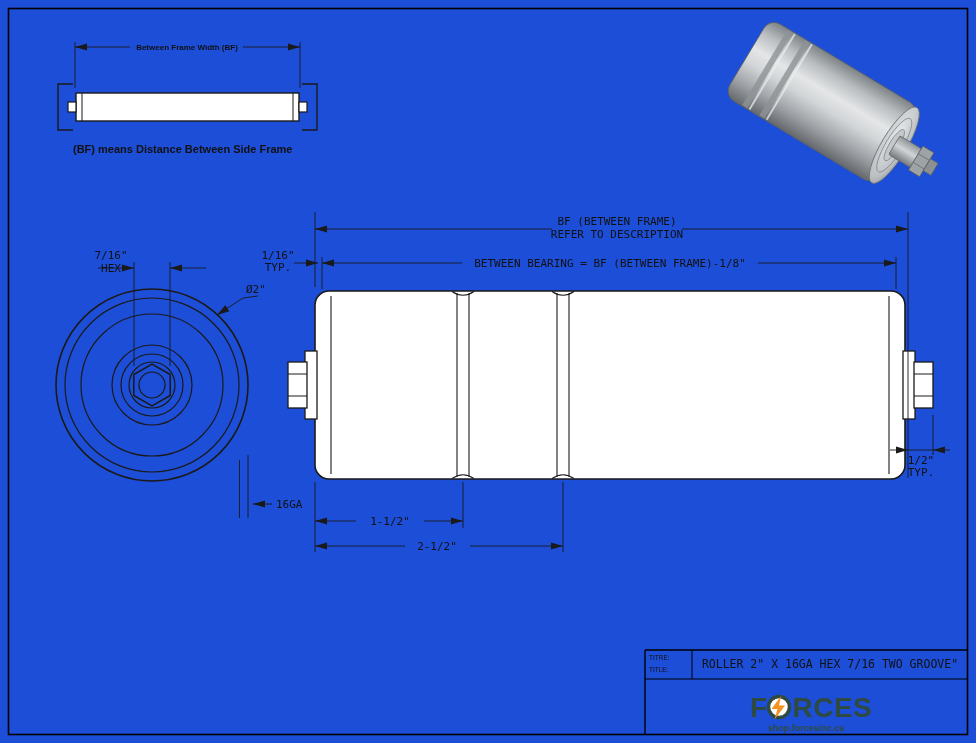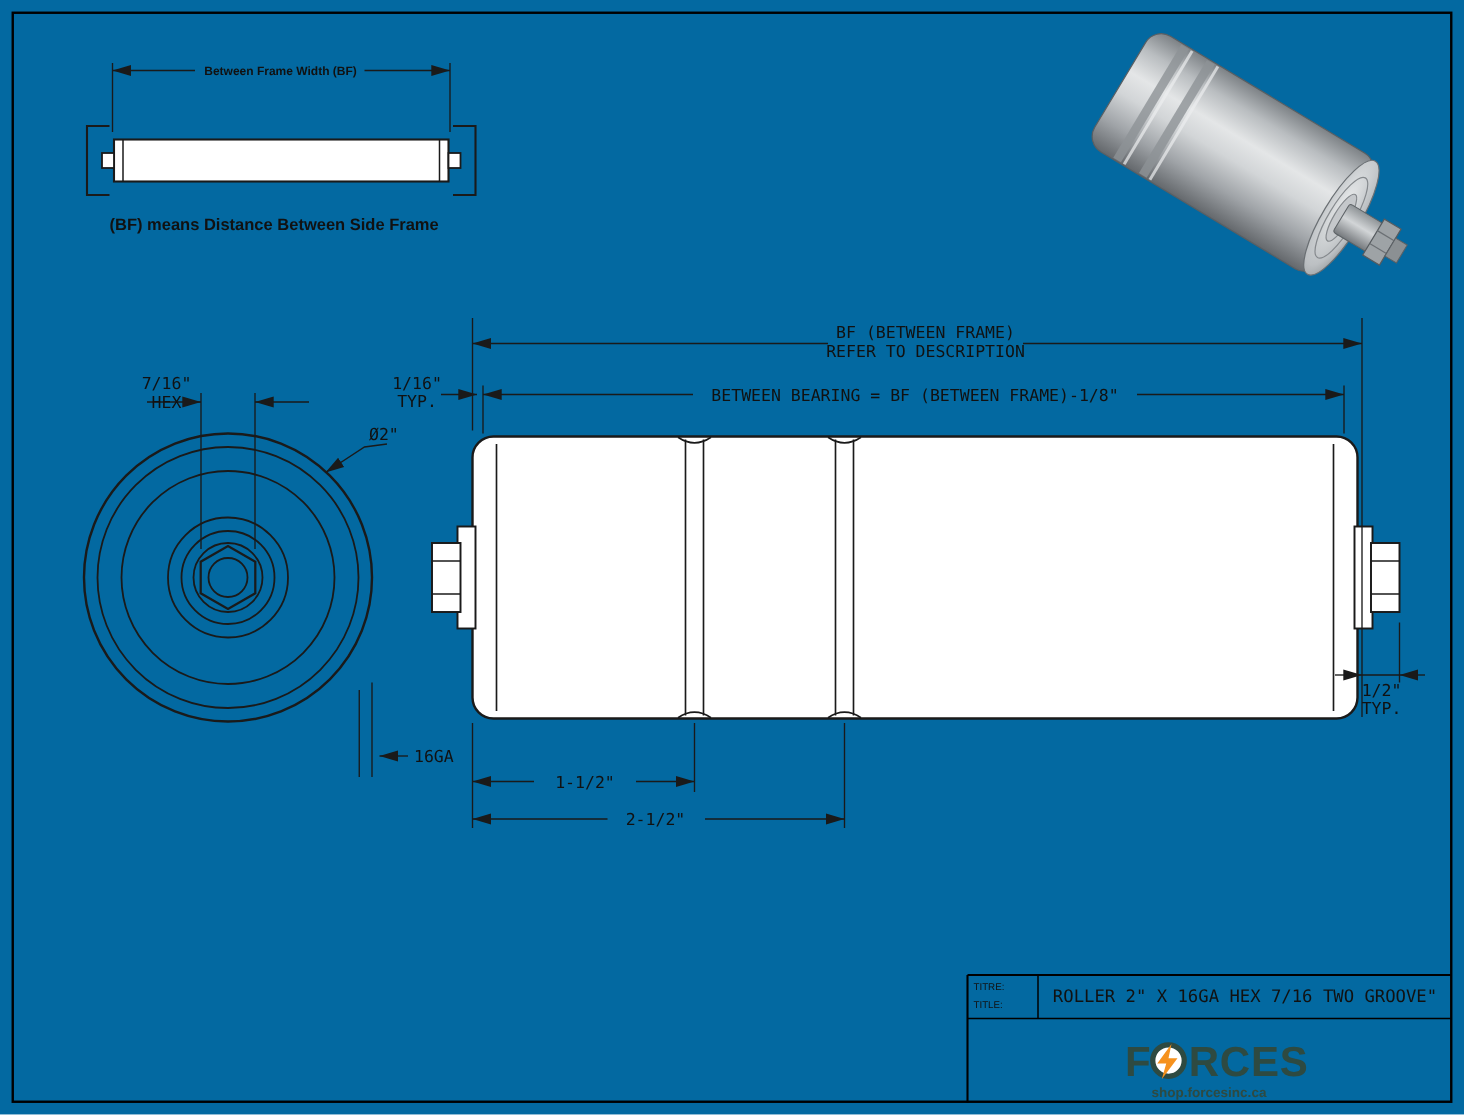--- a/index.html
+++ b/index.html
@@ -1,16 +1,16 @@
 <!DOCTYPE html>
 <html><head>
 <meta charset="utf-8">
 <style>
   html,body{margin:0;padding:0;background:#ffffff;}
-  .page{position:relative;width:976px;height:743px;background:#0369a1;overflow:hidden;
+  .page{position:relative;width:976px;height:743px;background:#1d4ed8;overflow:hidden;
         font-family:"DejaVu Sans Mono",monospace;}
   svg{position:absolute;left:0;top:0;}
   .dim{font:11px "DejaVu Sans Mono",monospace;fill:#111;}
   .inset-dim{font:bold 8px "Liberation Sans",sans-serif;fill:#111;}
   .inset-cap{font:bold 11px "Liberation Sans",sans-serif;fill:#111;}
   .tb-label{font:6.5px "Liberation Sans",sans-serif;fill:#111;}
   .tb-title{font:11.5px "DejaVu Sans Mono",monospace;fill:#111;}
   .logo-text{font:bold 28px "Liberation Sans",sans-serif;}
   .site{font:bold 9px "Liberation Sans",sans-serif;}
 </style>

